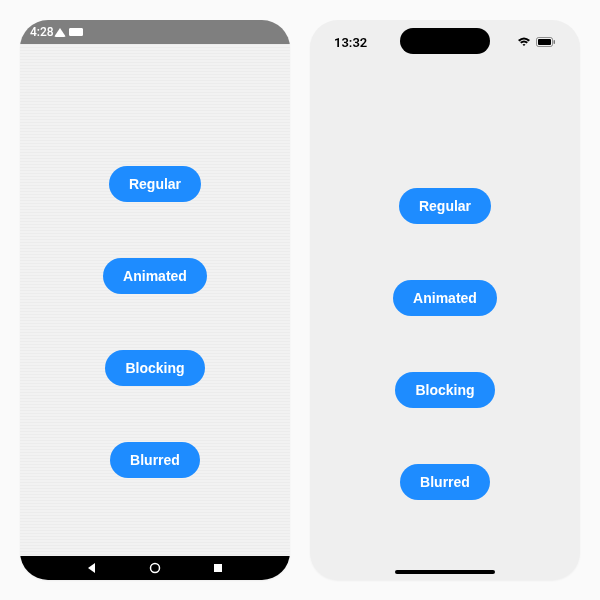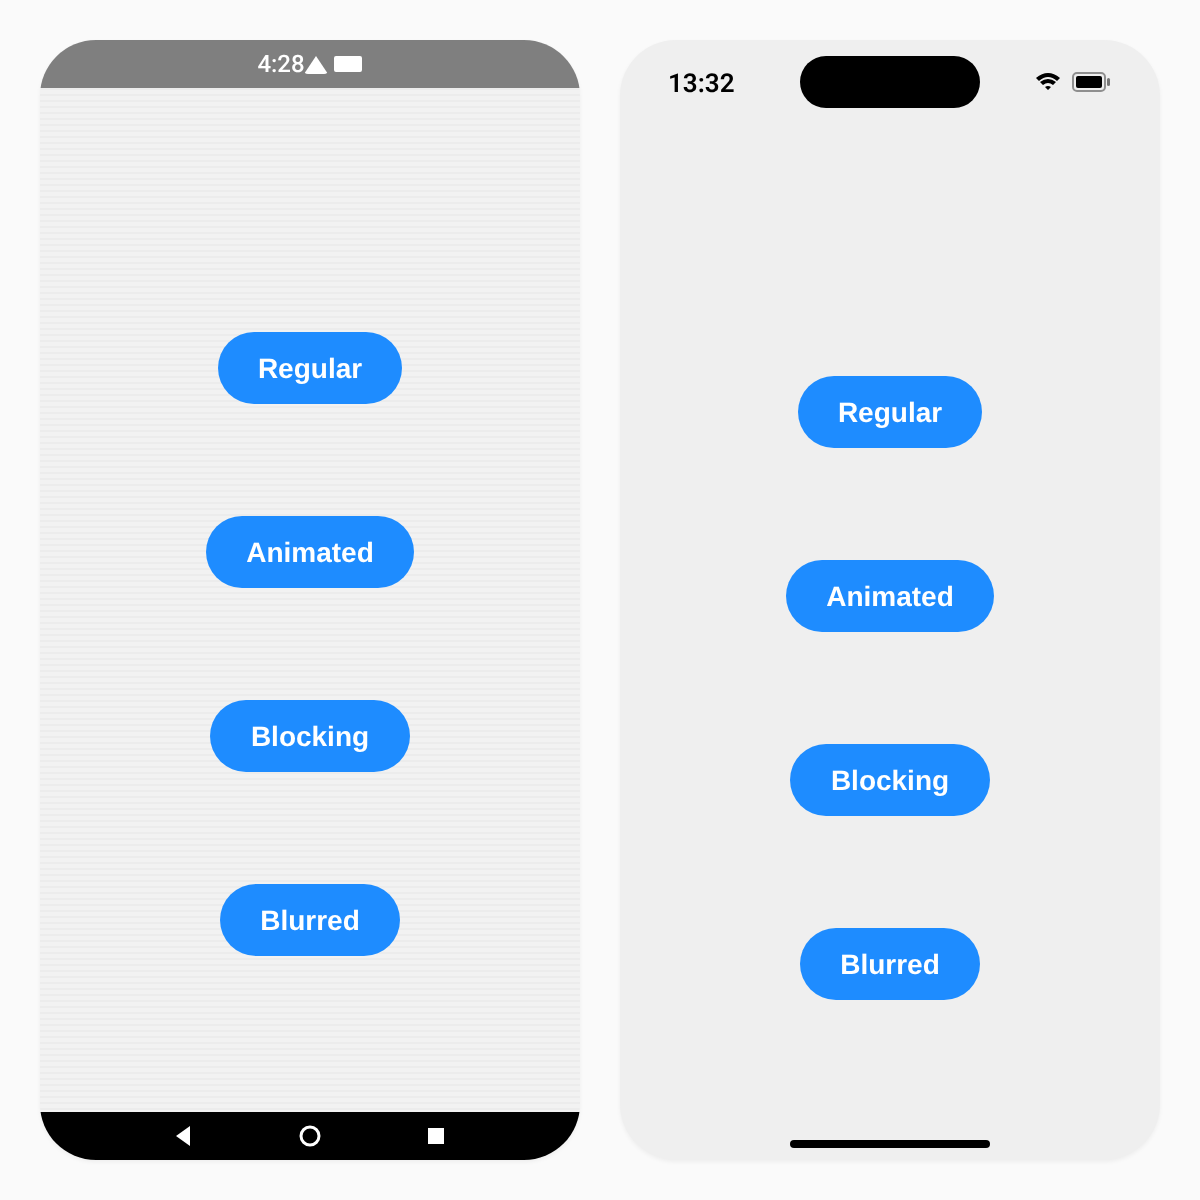--- a/index.html
+++ b/index.html
@@ -20,21 +20,21 @@
       border-radius: 28px;
       position: relative;
       overflow: hidden;
       box-shadow: 0 1px 2px rgba(0,0,0,0.05);
     }
     
     .android .status-bar {
       background: #7f7f7f;
       height: 24px;
       display: flex;
-      justify-content: center;
+      justify-content: flex-start;
       align-items: center;
       padding: 0 10px;
       color: #fff;
       font-size: 12px;
       font-weight: 500;
     }
     .android .status-right {
       display: flex;
       align-items: center;
       gap: 3px;

